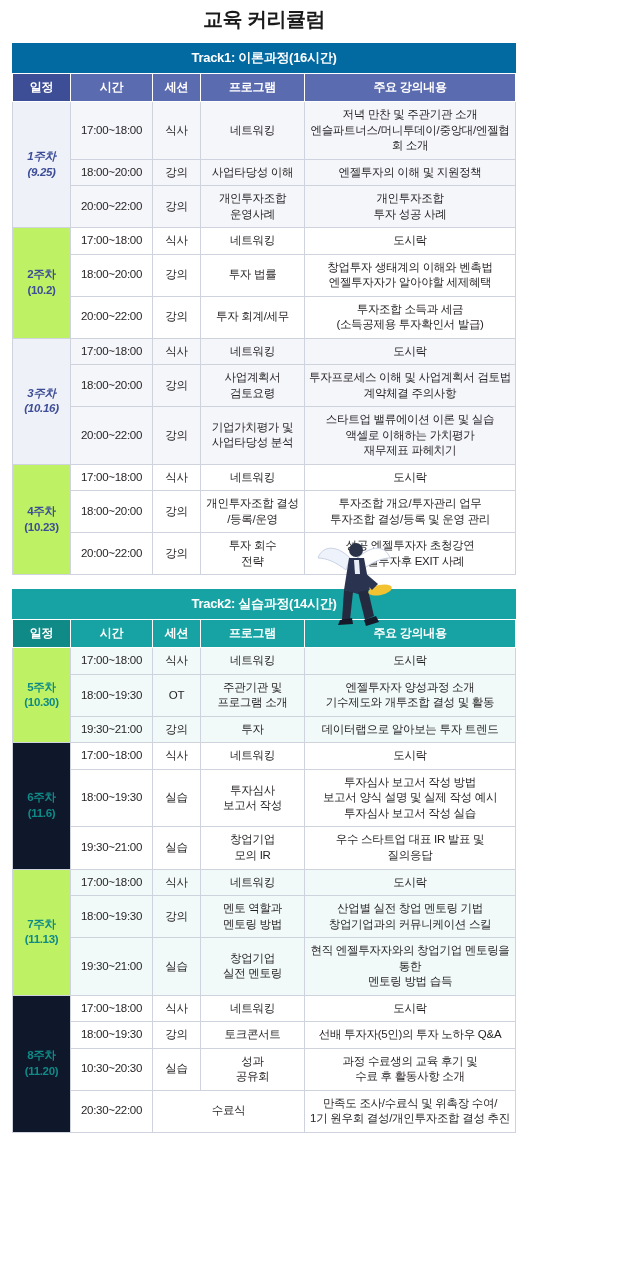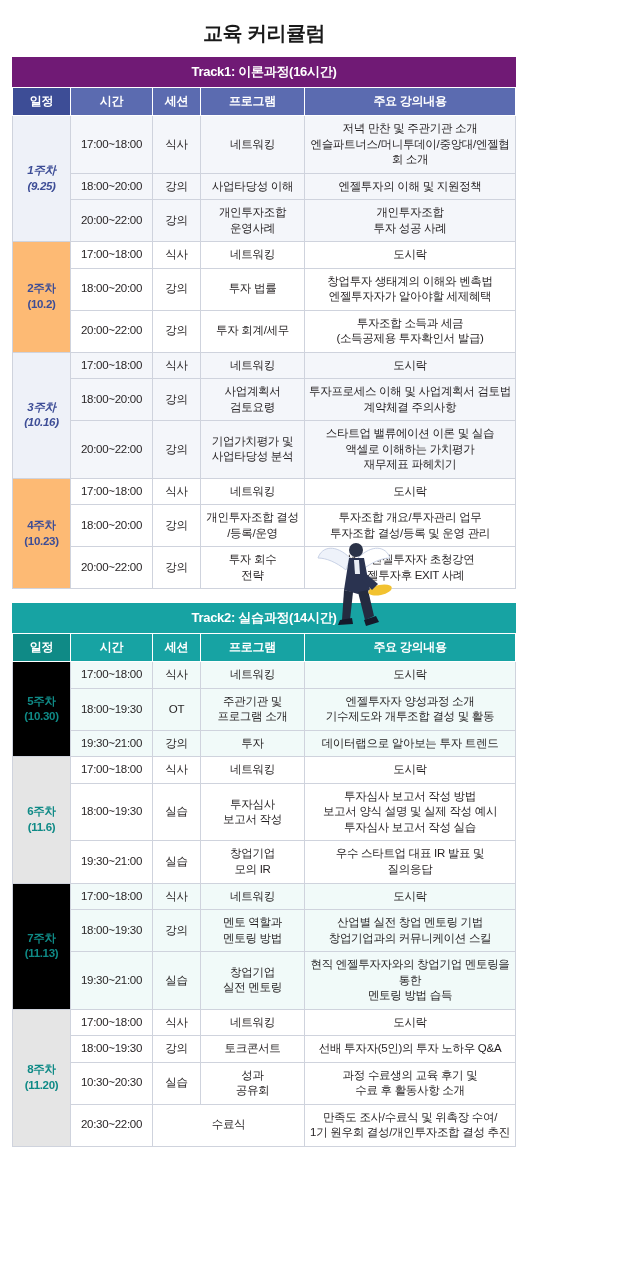--- a/index.html
+++ b/index.html
@@ -3,40 +3,40 @@
 <meta charset="utf-8">
 <style>
   html,body{margin:0;padding:0;}
   body{
     width:640px;
     background:#ffffff;
     font-family:"Liberation Sans","DejaVu Sans",sans-serif;
     color:#231f20;
     -webkit-font-smoothing:antialiased;
   }
-  .page{width:528px;box-sizing:border-box;padding:16px 12px 14px 12px;position:relative;}
+  .page{width:528px;box-sizing:border-box;padding:2px 12px 14px 12px;position:relative;}
 
   .doc-title{
     text-align:center;
     font-size:20px;
     font-weight:bold;
     letter-spacing:-0.5px;
     margin:4px 0 10px 0;
     color:#1a1a1a;
   }
 
   .track-banner{
     text-align:center;
     font-weight:bold;
     font-size:13px;
     padding:6px 0;
     color:#ffffff;
     letter-spacing:-0.3px;
   }
-  .track1{background:#701a75;}
+  .track1{background:#0369a1;}
   .track2{background:#17a3a3;}
 
   table.sched{
     width:100%;
     border-collapse:collapse;
     table-layout:fixed;
     font-size:11.5px;
   }
   table.sched th{
     color:#fff;
@@ -57,29 +57,29 @@
     text-align:center;
     vertical-align:middle;
     line-height:1.35;
     letter-spacing:-0.3px;
   }
   td.week{
     font-weight:bold;
     font-size:11.5px;
     width:58px;
   }
-  .t1 td.week{color:#3d4d96;background:#fdba74;}
-  .t2 td.week{color:#0f8a86;background:#e5e5e5;}
+  .t1 td.week{color:#3d4d96;background:#bef264;}
+  .t2 td.week{color:#0f8a86;background:#0f172a;}
   td.time{width:82px;}
   td.session{width:48px;}
   td.program{width:104px;}
   td.content{text-align:center;}
   tr.band td{background:#f4f6fa;}
   .t2 tr.band td{background:#f1faf9;}
-  .t2 tr.band td.week{background:#000000;}
+  .t2 tr.band td.week{background:#bef264;}
   .t1 tr.band td.week{background:#eef1f8;font-style:italic;}
 
   .spacer{height:14px;}
 
   .angel{
     position:absolute;
     left:300px;
     top:528px;
     width:120px;
     height:110px;

